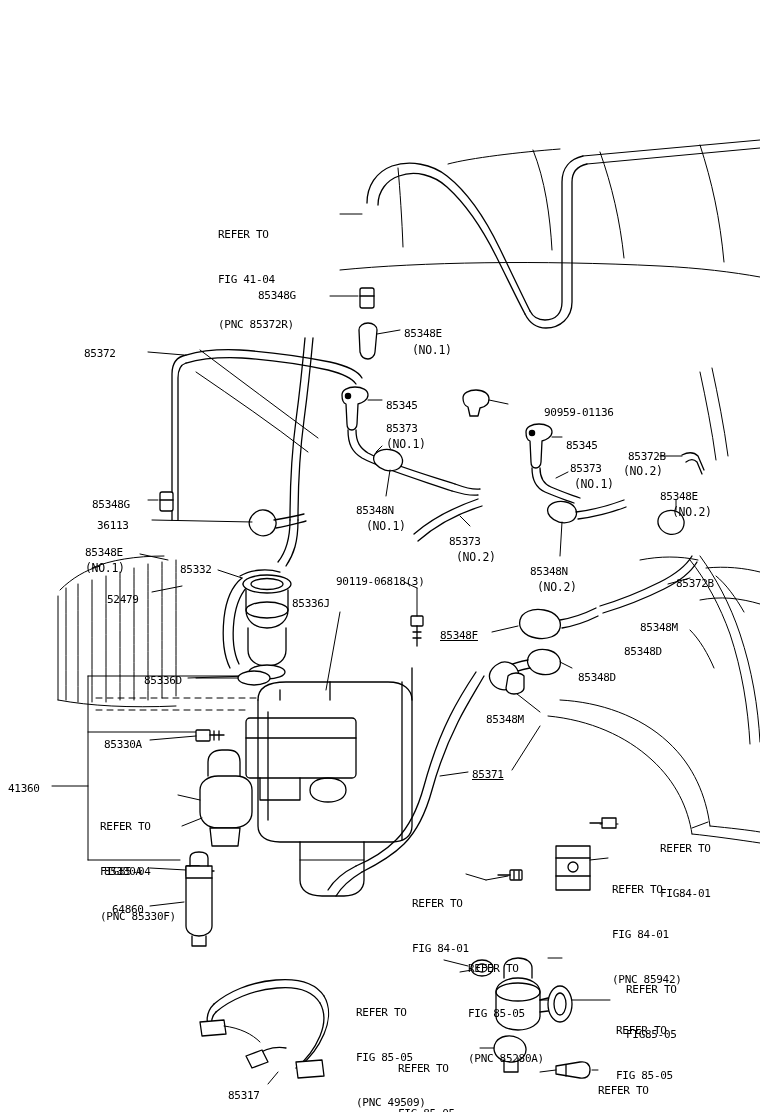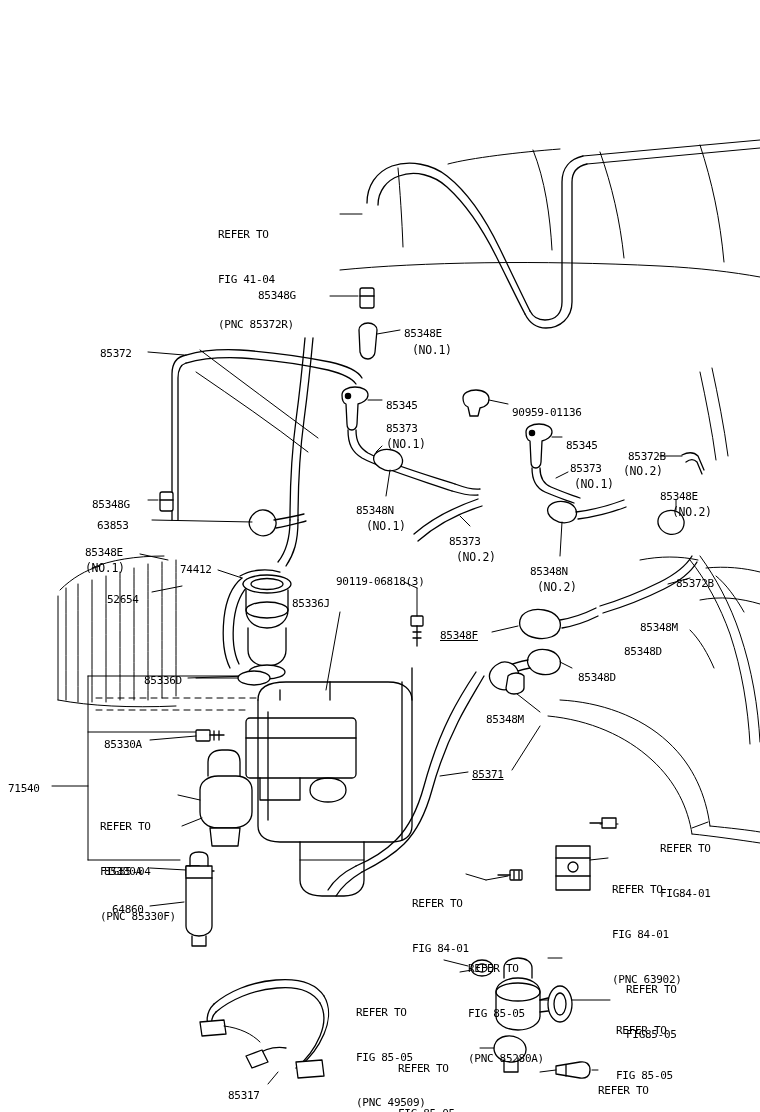--- a/index.html
+++ b/index.html
@@ -412,74 +412,74 @@
 
   <div class="lbl" style="left:218px; top:197px;">
     <div>REFER TO</div>
     <div>FIG 41-04</div>
     <div>(PNC 85372R)</div>
   </div>
 
   <div class="lbl" style="left:258px; top:288px;">85348G</div>
   <div class="lbl" style="left:404px; top:326px;">85348E</div>
   <div class="lbl small" style="left:412px; top:344px;">(NO.1)</div>
-  <div class="lbl" style="left:100px; top:346px;">85372</div>
+  <div class="lbl" style="left:84px; top:346px;">85372</div>
   <div class="lbl" style="left:386px; top:398px;">85345</div>
-  <div class="lbl" style="left:512px; top:405px;">90959-01136</div>
+  <div class="lbl" style="left:544px; top:405px;">90959-01136</div>
   <div class="lbl" style="left:386px; top:421px;">85373</div>
   <div class="lbl small" style="left:386px; top:438px;">(NO.1)</div>
   <div class="lbl" style="left:566px; top:438px;">85345</div>
   <div class="lbl" style="left:628px; top:449px;">85372B</div>
   <div class="lbl" style="left:570px; top:461px;">85373</div>
   <div class="lbl small" style="left:623px; top:465px;">(NO.2)</div>
   <div class="lbl small" style="left:574px; top:478px;">(NO.1)</div>
   <div class="lbl" style="left:356px; top:503px;">85348N</div>
   <div class="lbl" style="left:660px; top:489px;">85348E</div>
   <div class="lbl small" style="left:672px; top:506px;">(NO.2)</div>
   <div class="lbl small" style="left:366px; top:520px;">(NO.1)</div>
   <div class="lbl" style="left:92px; top:497px;">85348G</div>
-  <div class="lbl" style="left:97px; top:518px;">63853</div>
+  <div class="lbl" style="left:97px; top:518px;">36113</div>
   <div class="lbl" style="left:449px; top:534px;">85373</div>
   <div class="lbl small" style="left:456px; top:551px;">(NO.2)</div>
   <div class="lbl" style="left:530px; top:564px;">85348N</div>
   <div class="lbl" style="left:85px; top:545px;">85348E</div>
   <div class="lbl small" style="left:85px; top:562px;">(NO.1)</div>
-  <div class="lbl" style="left:180px; top:562px;">74412</div>
+  <div class="lbl" style="left:180px; top:562px;">85332</div>
   <div class="lbl" style="left:336px; top:574px;">90119-06818(3)</div>
   <div class="lbl small" style="left:537px; top:581px;">(NO.2)</div>
   <div class="lbl" style="left:676px; top:576px;">85372B</div>
-  <div class="lbl" style="left:107px; top:592px;">52654</div>
+  <div class="lbl" style="left:107px; top:592px;">52479</div>
   <div class="lbl" style="left:292px; top:596px;">85336J</div>
   <div class="lbl" style="left:440px; top:628px;text-decoration:underline;">85348F</div>
   <div class="lbl" style="left:640px; top:620px;">85348M</div>
   <div class="lbl" style="left:624px; top:644px;">85348D</div>
   <div class="lbl" style="left:578px; top:670px;">85348D</div>
   <div class="lbl" style="left:144px; top:673px;">85336D</div>
   <div class="lbl" style="left:486px; top:712px;">85348M</div>
   <div class="lbl" style="left:104px; top:737px;">85330A</div>
   <div class="lbl" style="left:472px; top:767px;text-decoration:underline;">85371</div>
-  <div class="lbl" style="left:8px; top:781px;">71540</div>
+  <div class="lbl" style="left:8px; top:781px;">41360</div>
 
   <div class="lbl" style="left:100px; top:789px;">
     <div>REFER TO</div>
     <div>FIG85-04</div>
     <div>(PNC 85330F)</div>
   </div>
 
   <div class="lbl" style="left:660px; top:811px;">
     <div>REFER TO</div>
     <div>FIG84-01</div>
   </div>
 
   <div class="lbl" style="left:104px; top:864px;">85330A</div>
 
   <div class="lbl" style="left:612px; top:852px;">
     <div>REFER TO</div>
     <div>FIG 84-01</div>
-    <div>(PNC 63902)</div>
+    <div>(PNC 85942)</div>
   </div>
 
   <div class="lbl" style="left:412px; top:866px;">
     <div>REFER TO</div>
     <div>FIG 84-01</div>
   </div>
 
   <div class="lbl" style="left:112px; top:902px;">64860</div>
 
   <div class="lbl" style="left:468px; top:931px;">

